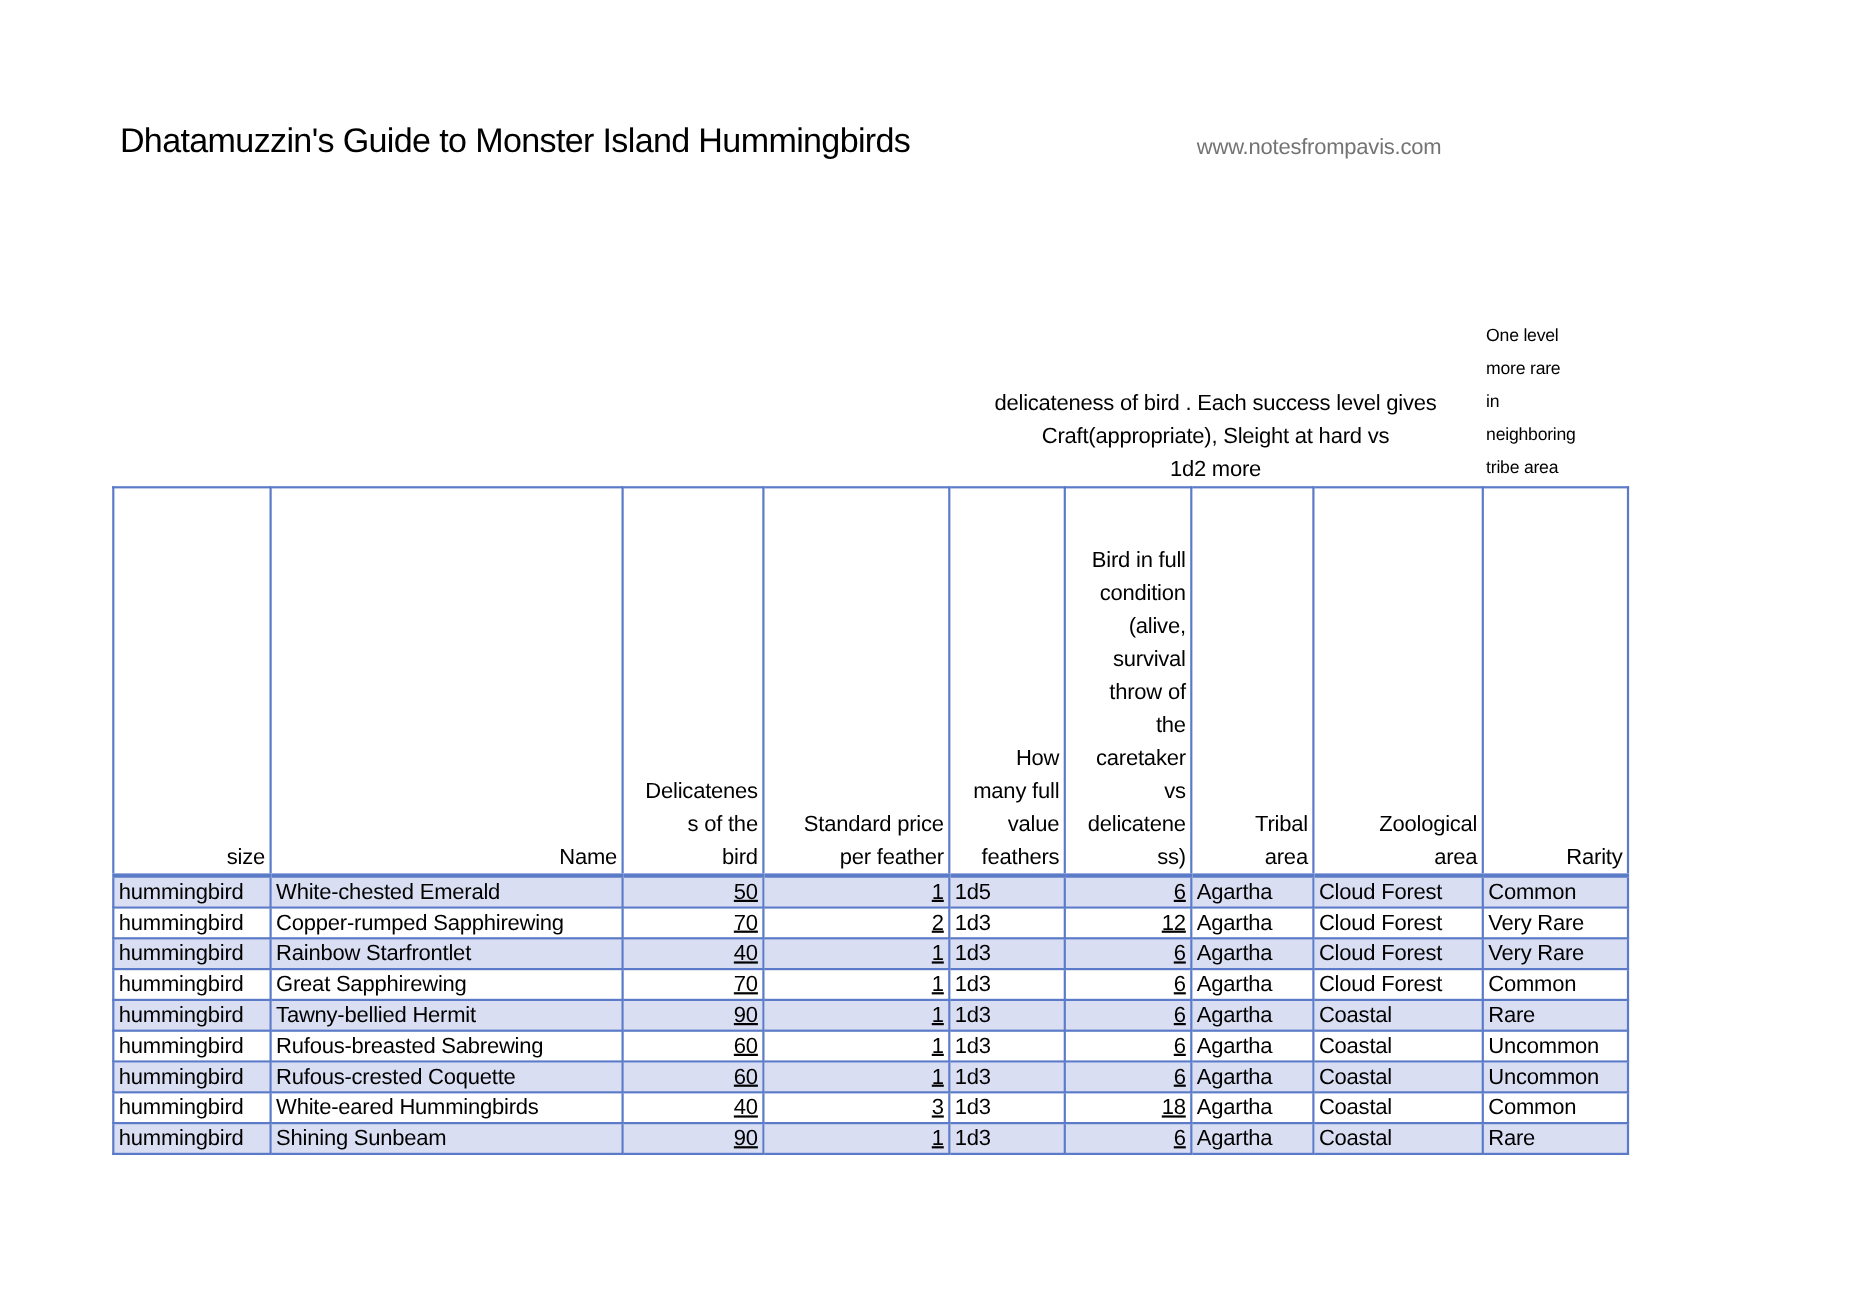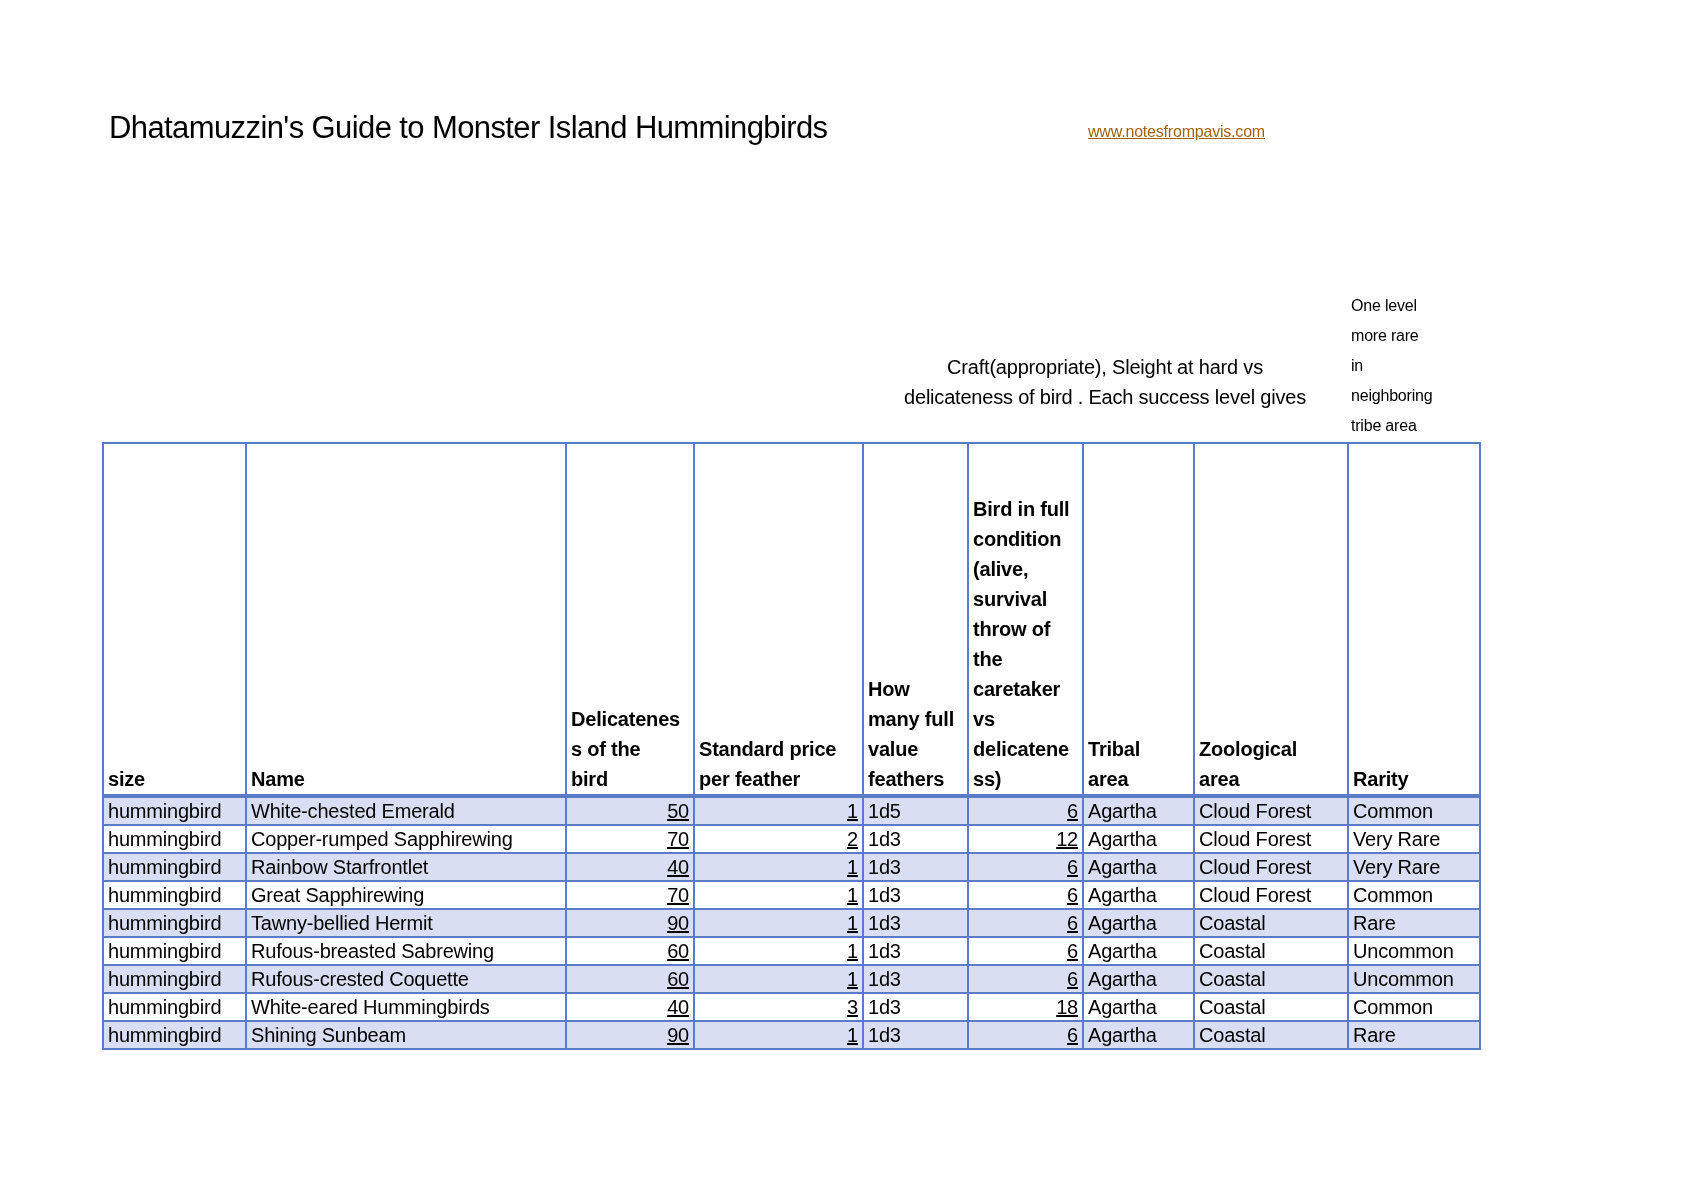--- a/index.html
+++ b/index.html
@@ -1,48 +1,49 @@
 <!DOCTYPE html>
 <html><head>
   <meta charset="utf-8">
   <style>
     html, body { margin: 0; padding: 0; background: #ffffff; }
     body { width: 1683px; height: 1190px; position: relative; overflow: hidden;
            font-family: "Liberation Sans", sans-serif; color: #000; }
     .title { position: absolute; left: 109px; top: 110px; font-size: 31px; font-weight: normal;
              letter-spacing: -0.6px; white-space: nowrap; }
-    .link { position: absolute; left: 1088px; top: 123px; font-size: 16px; color: #a16207;
-            text-decoration: underline; white-space: nowrap; letter-spacing: -0.2px; }
+    .link { position: absolute; left: 1088px; top: 123px; font-size: 20px; color: #737373;
+            white-space: nowrap; letter-spacing: -0.2px; }
     .note-craft { position: absolute; left: 870px; top: 352px; width: 470px; text-align: center;
                   font-size: 20px; line-height: 30px; letter-spacing: -0.2px; }
     .note-craft span { display: block; white-space: nowrap; }
     .note-rarity { position: absolute; left: 1351px; top: 291px; width: 130px; font-size: 16px;
                    line-height: 30px; letter-spacing: -0.2px; }
     .note-rarity span { display: block; white-space: nowrap; }
     table.sheet { position: absolute; left: 102px; top: 442px; border-collapse: collapse;
                   table-layout: fixed; font-size: 20px; letter-spacing: -0.2px; }
     table.sheet th, table.sheet td { border: 2px solid #5b7bc8; padding: 0 4px; overflow: hidden;
                   white-space: nowrap; }
-    table.sheet thead th { height: 350px; vertical-align: bottom; text-align: left; font-weight: bold;
+    table.sheet thead th { height: 350px; vertical-align: bottom; text-align: right; font-weight: normal;
                   line-height: 30px; white-space: normal; border-bottom: 4px solid #5b7bc8; padding-bottom: 0; }
     table.sheet thead th span.l { display: block; white-space: nowrap; }
     table.sheet tbody td { height: 26px; line-height: 26px; }
     table.sheet tbody tr.band td { background: #d9def2; }
     table.sheet tbody tr.plain td { background: #ffffff; }
     td.num { text-align: right; text-decoration: underline; }
   </style>
 </head>
 <body>
 
 <div class="title">Dhatamuzzin's Guide to Monster Island Hummingbirds</div>
 <a class="link">www.notesfrompavis.com</a>
 
 <div class="note-craft">
+  <span>delicateness of bird . Each success level gives</span>
   <span>Craft(appropriate), Sleight at hard vs</span>
-  <span>delicateness of bird . Each success level gives</span>
+  <span>1d2 more</span>
 </div>
 
 <div class="note-rarity">
   <span>One level</span>
   <span>more rare</span>
   <span>in</span>
   <span>neighboring</span>
   <span>tribe area</span>
 </div>
 

